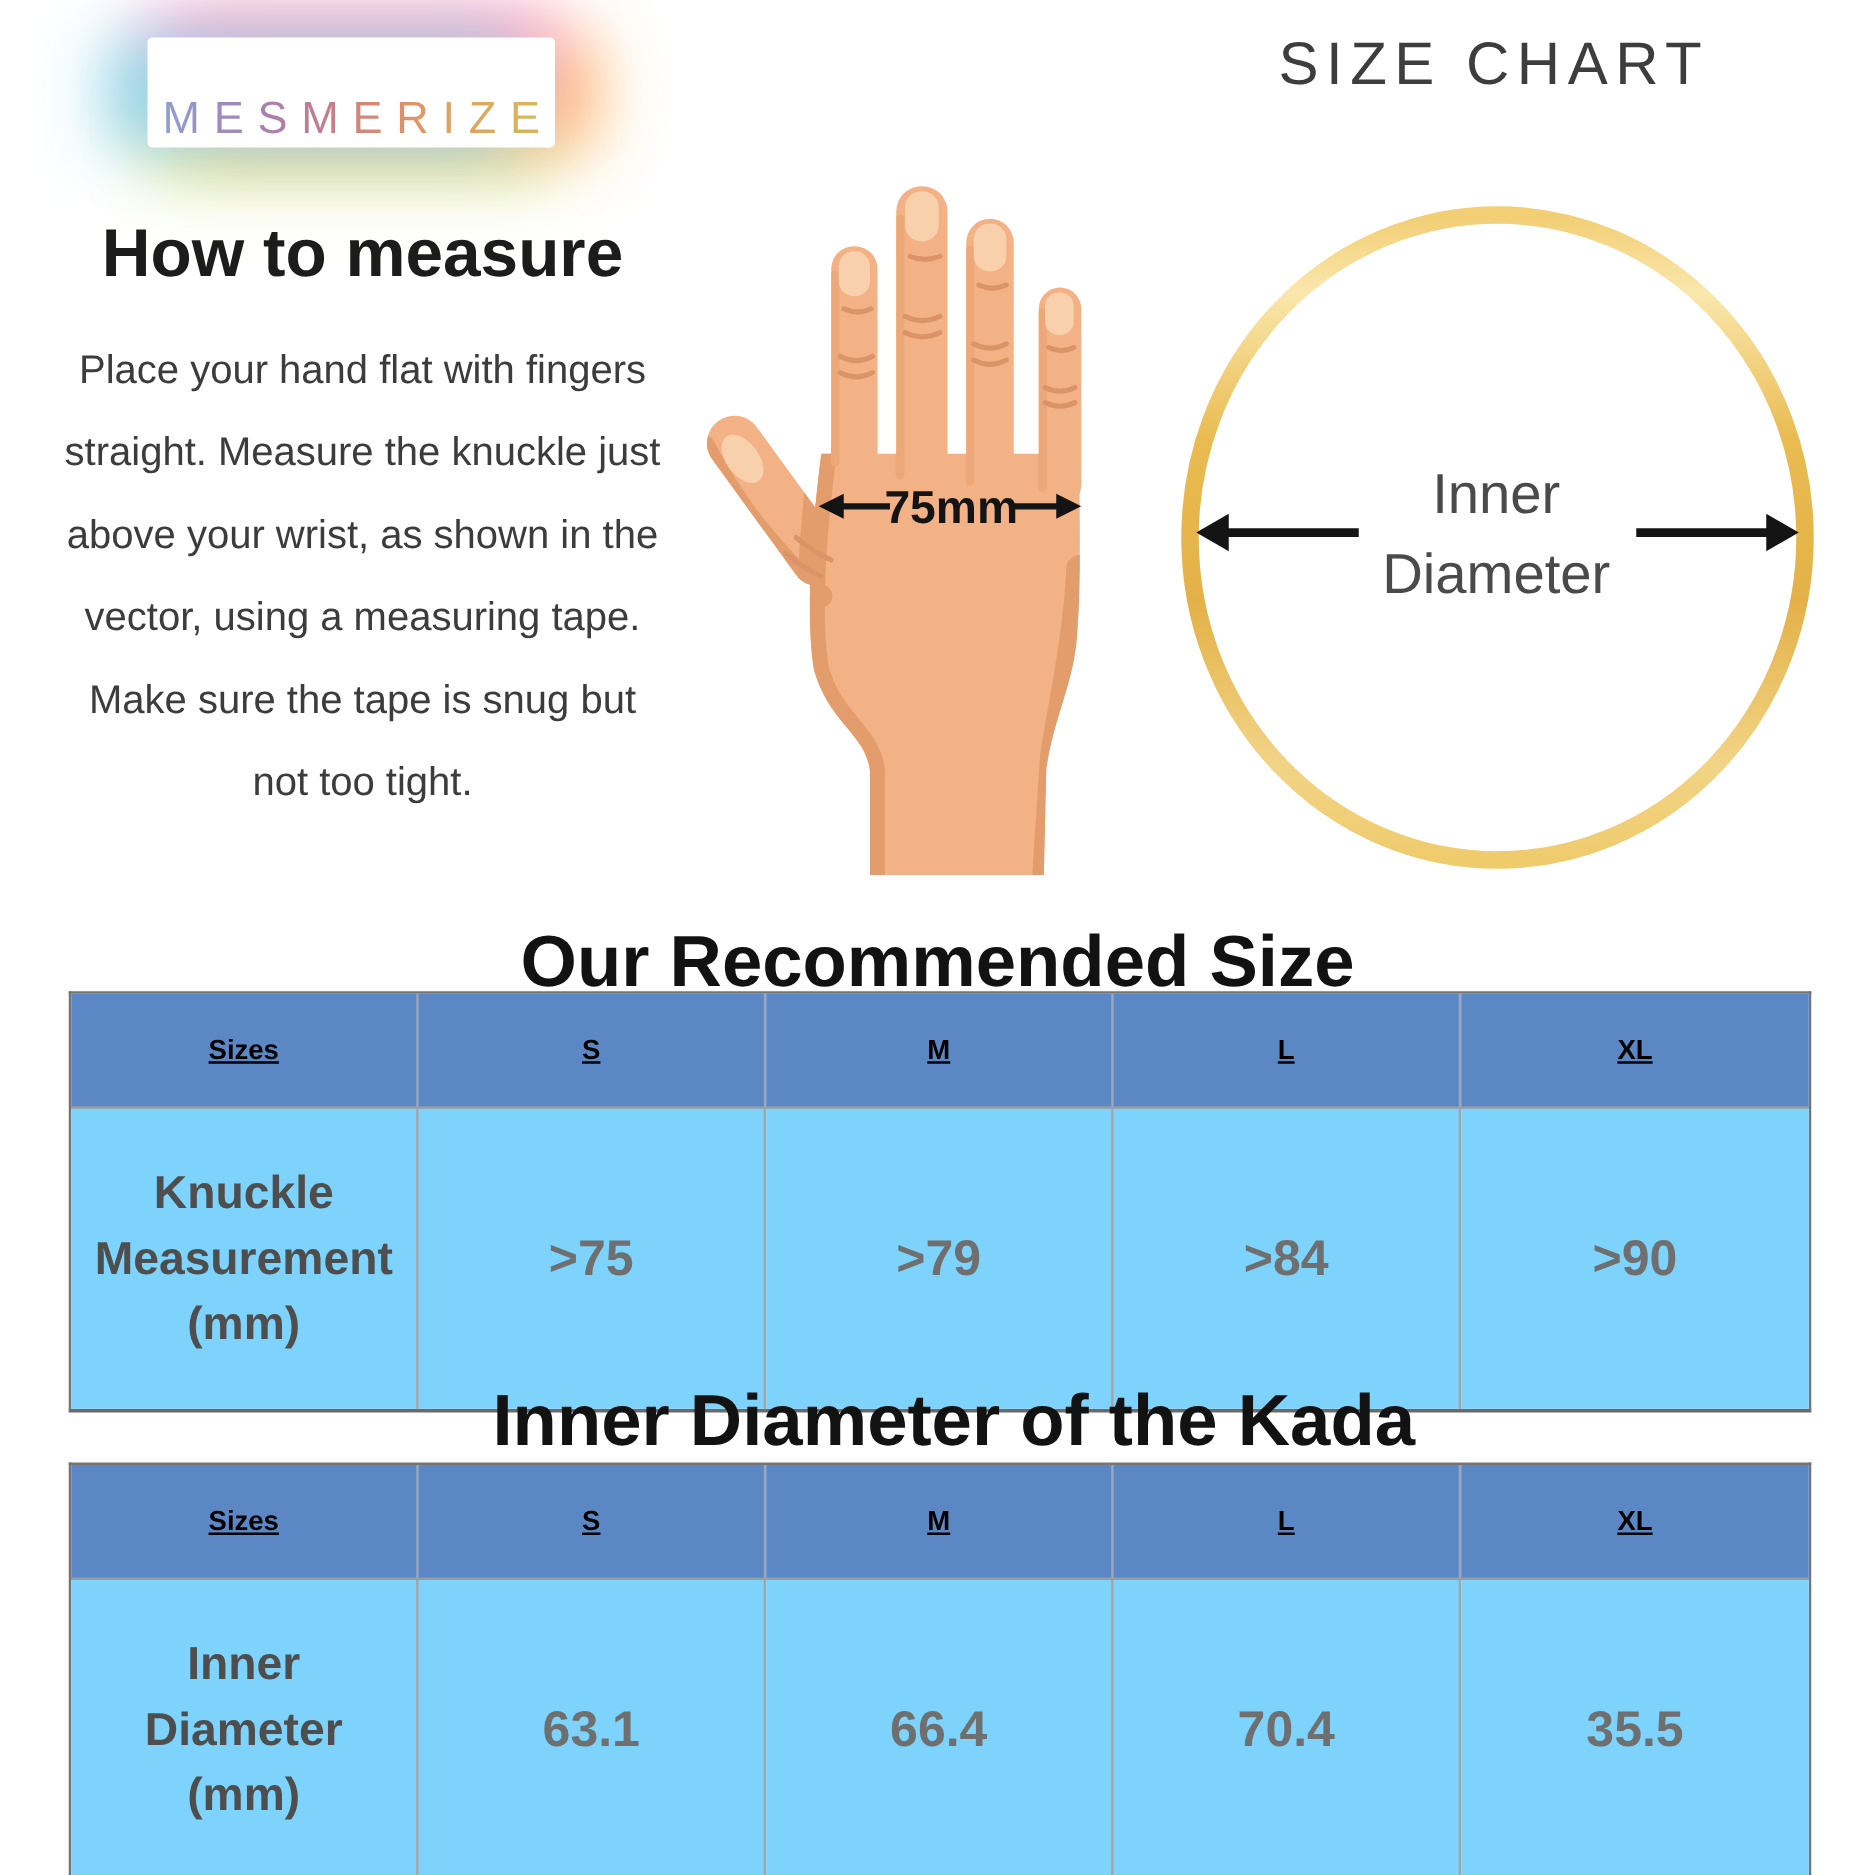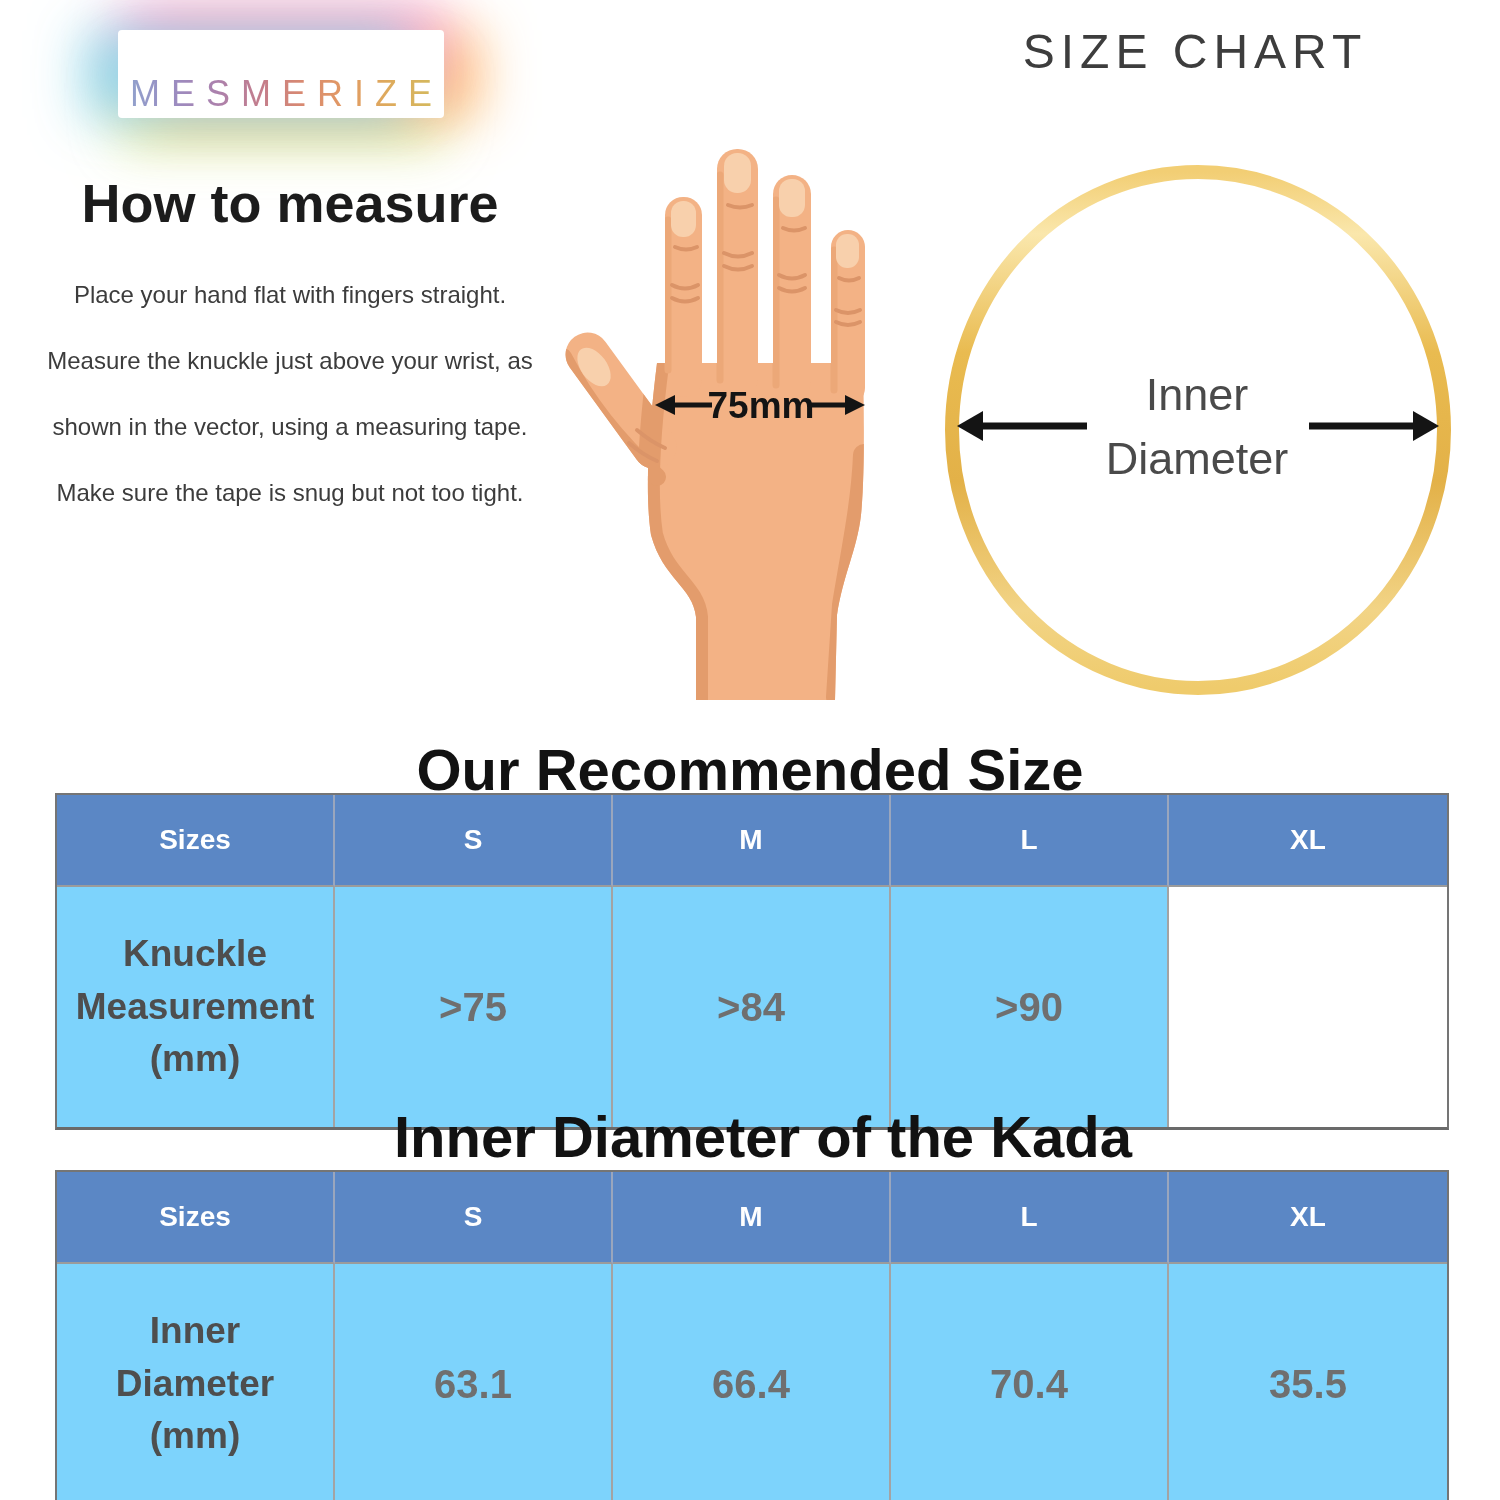--- a/index.html
+++ b/index.html
@@ -30,21 +30,21 @@
 
   
   .size-title {
     position:absolute; left:940px; top:24px; width:510px; text-align:center;
     font-size:48px; font-weight:100; letter-spacing:6px; color:#3d3d3d; white-space:nowrap;
   }
 
   
   .howto { position:absolute; left:30px; top:172px; width:520px; text-align:center; }
   .howto h2 { margin:0 0 28px 0; font-size:54px; font-weight:700; color:#1c1c1c; }
-  .howto p { margin:16px; font-size:24px; line-height:66px; color:#3c3c3c; }
+  .howto p { margin:16px; font-size:32px; line-height:66px; color:#3c3c3c; }
 
   
   .hand-wrap   { position:absolute; left:545px; top:135px; width:360px; height:600px; }
   .bangle-wrap { position:absolute; left:935px; top:158px; width:530px; height:562px; }
 
   
   .section-heading {
     position:absolute; left:0; width:100%; text-align:center;
     font-size:58px; font-weight:700; color:#121212;
   }
@@ -54,23 +54,23 @@
   
   .size-table {
     position:absolute; left:55px; width:1390px;
     display:grid; grid-template-columns:repeat(5,1fr);
     border:2px solid #757575; border-bottom:3px solid #6a6a6a;
     background:#fff;
   }
   #table-1 { top:793px; }
   #table-2 { top:1170px; }
   .size-table .th {
-    background:#5B87C5; color:#ffffff; font-weight:700; font-size:28px;
+    background:#5B87C5; color:#000000; font-weight:700; font-size:22px;
     height:90px; display:flex; align-items:center; justify-content:center;
-    border-right:2px solid #9aa6bd; border-bottom:2px solid #9b9b9b;
+    border-right:2px solid #9aa6bd; border-bottom:2px solid #9b9b9b;text-decoration:underline;
   }
   .size-table .td {
     background:#7dd3fc; height:240px;
     display:flex; align-items:center; justify-content:center;
     font-weight:700; font-size:40px; color:#6f6f6f;
     border-right:2px solid #a3a3a3;
   }
   .size-table .th:nth-child(5n), .size-table .td:nth-child(5n) { border-right:none; }
   .size-table .td.label { font-size:37px; color:#4e4e4e; }
   .size-table .td.label span { display:block; max-width:252px; line-height:1.42; text-align:center; }
@@ -186,20 +186,21 @@
   <div class="th">Sizes</div>
   <div class="th">S</div>
   <div class="th">M</div>
   <div class="th">L</div>
   <div class="th">XL</div>
 
   <div class="td label">
     <span>Knuckle Measurement (mm)</span>
   </div>
   <div class="td">&gt;75</div>
+  <div class="td">&gt;79</div>
   <div class="td">&gt;84</div>
   <div class="td">&gt;90</div>
 </div>
 
 <div id="kada-heading" class="section-heading">Inner Diameter of the Kada</div>
 
 <div id="table-2" class="size-table">
   <div class="th">Sizes</div>
   <div class="th">S</div>
   <div class="th">M</div>

